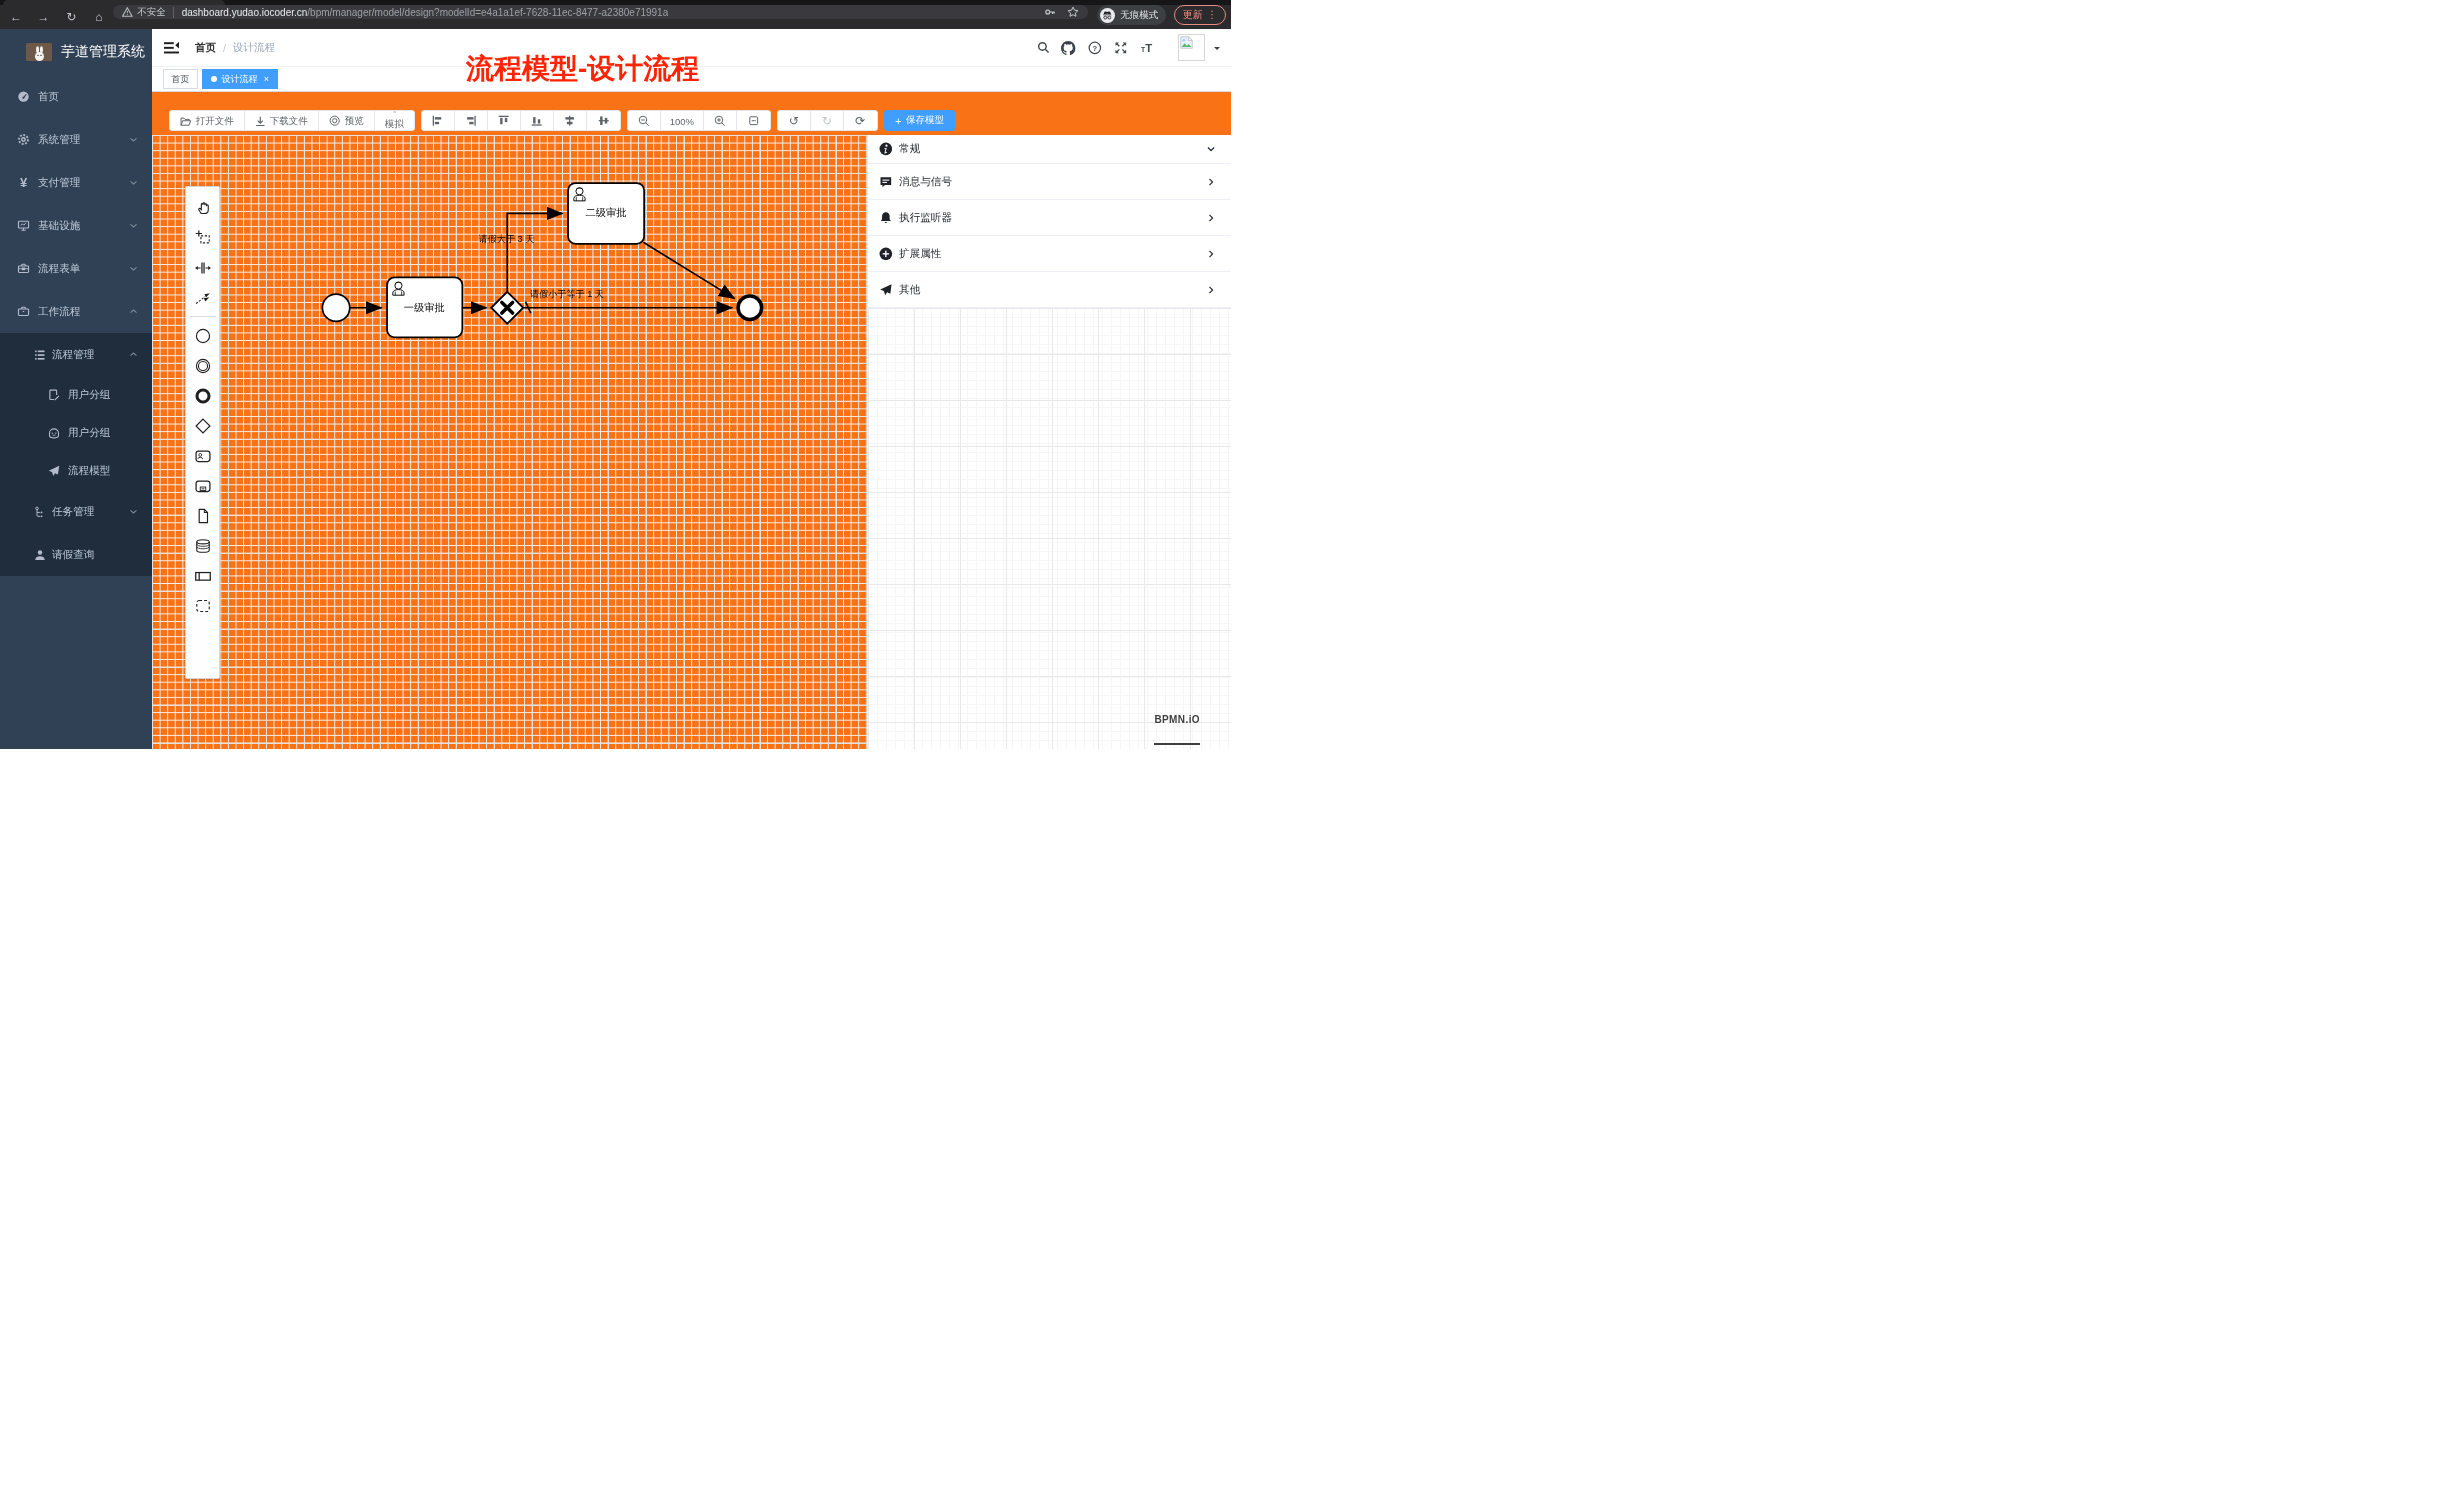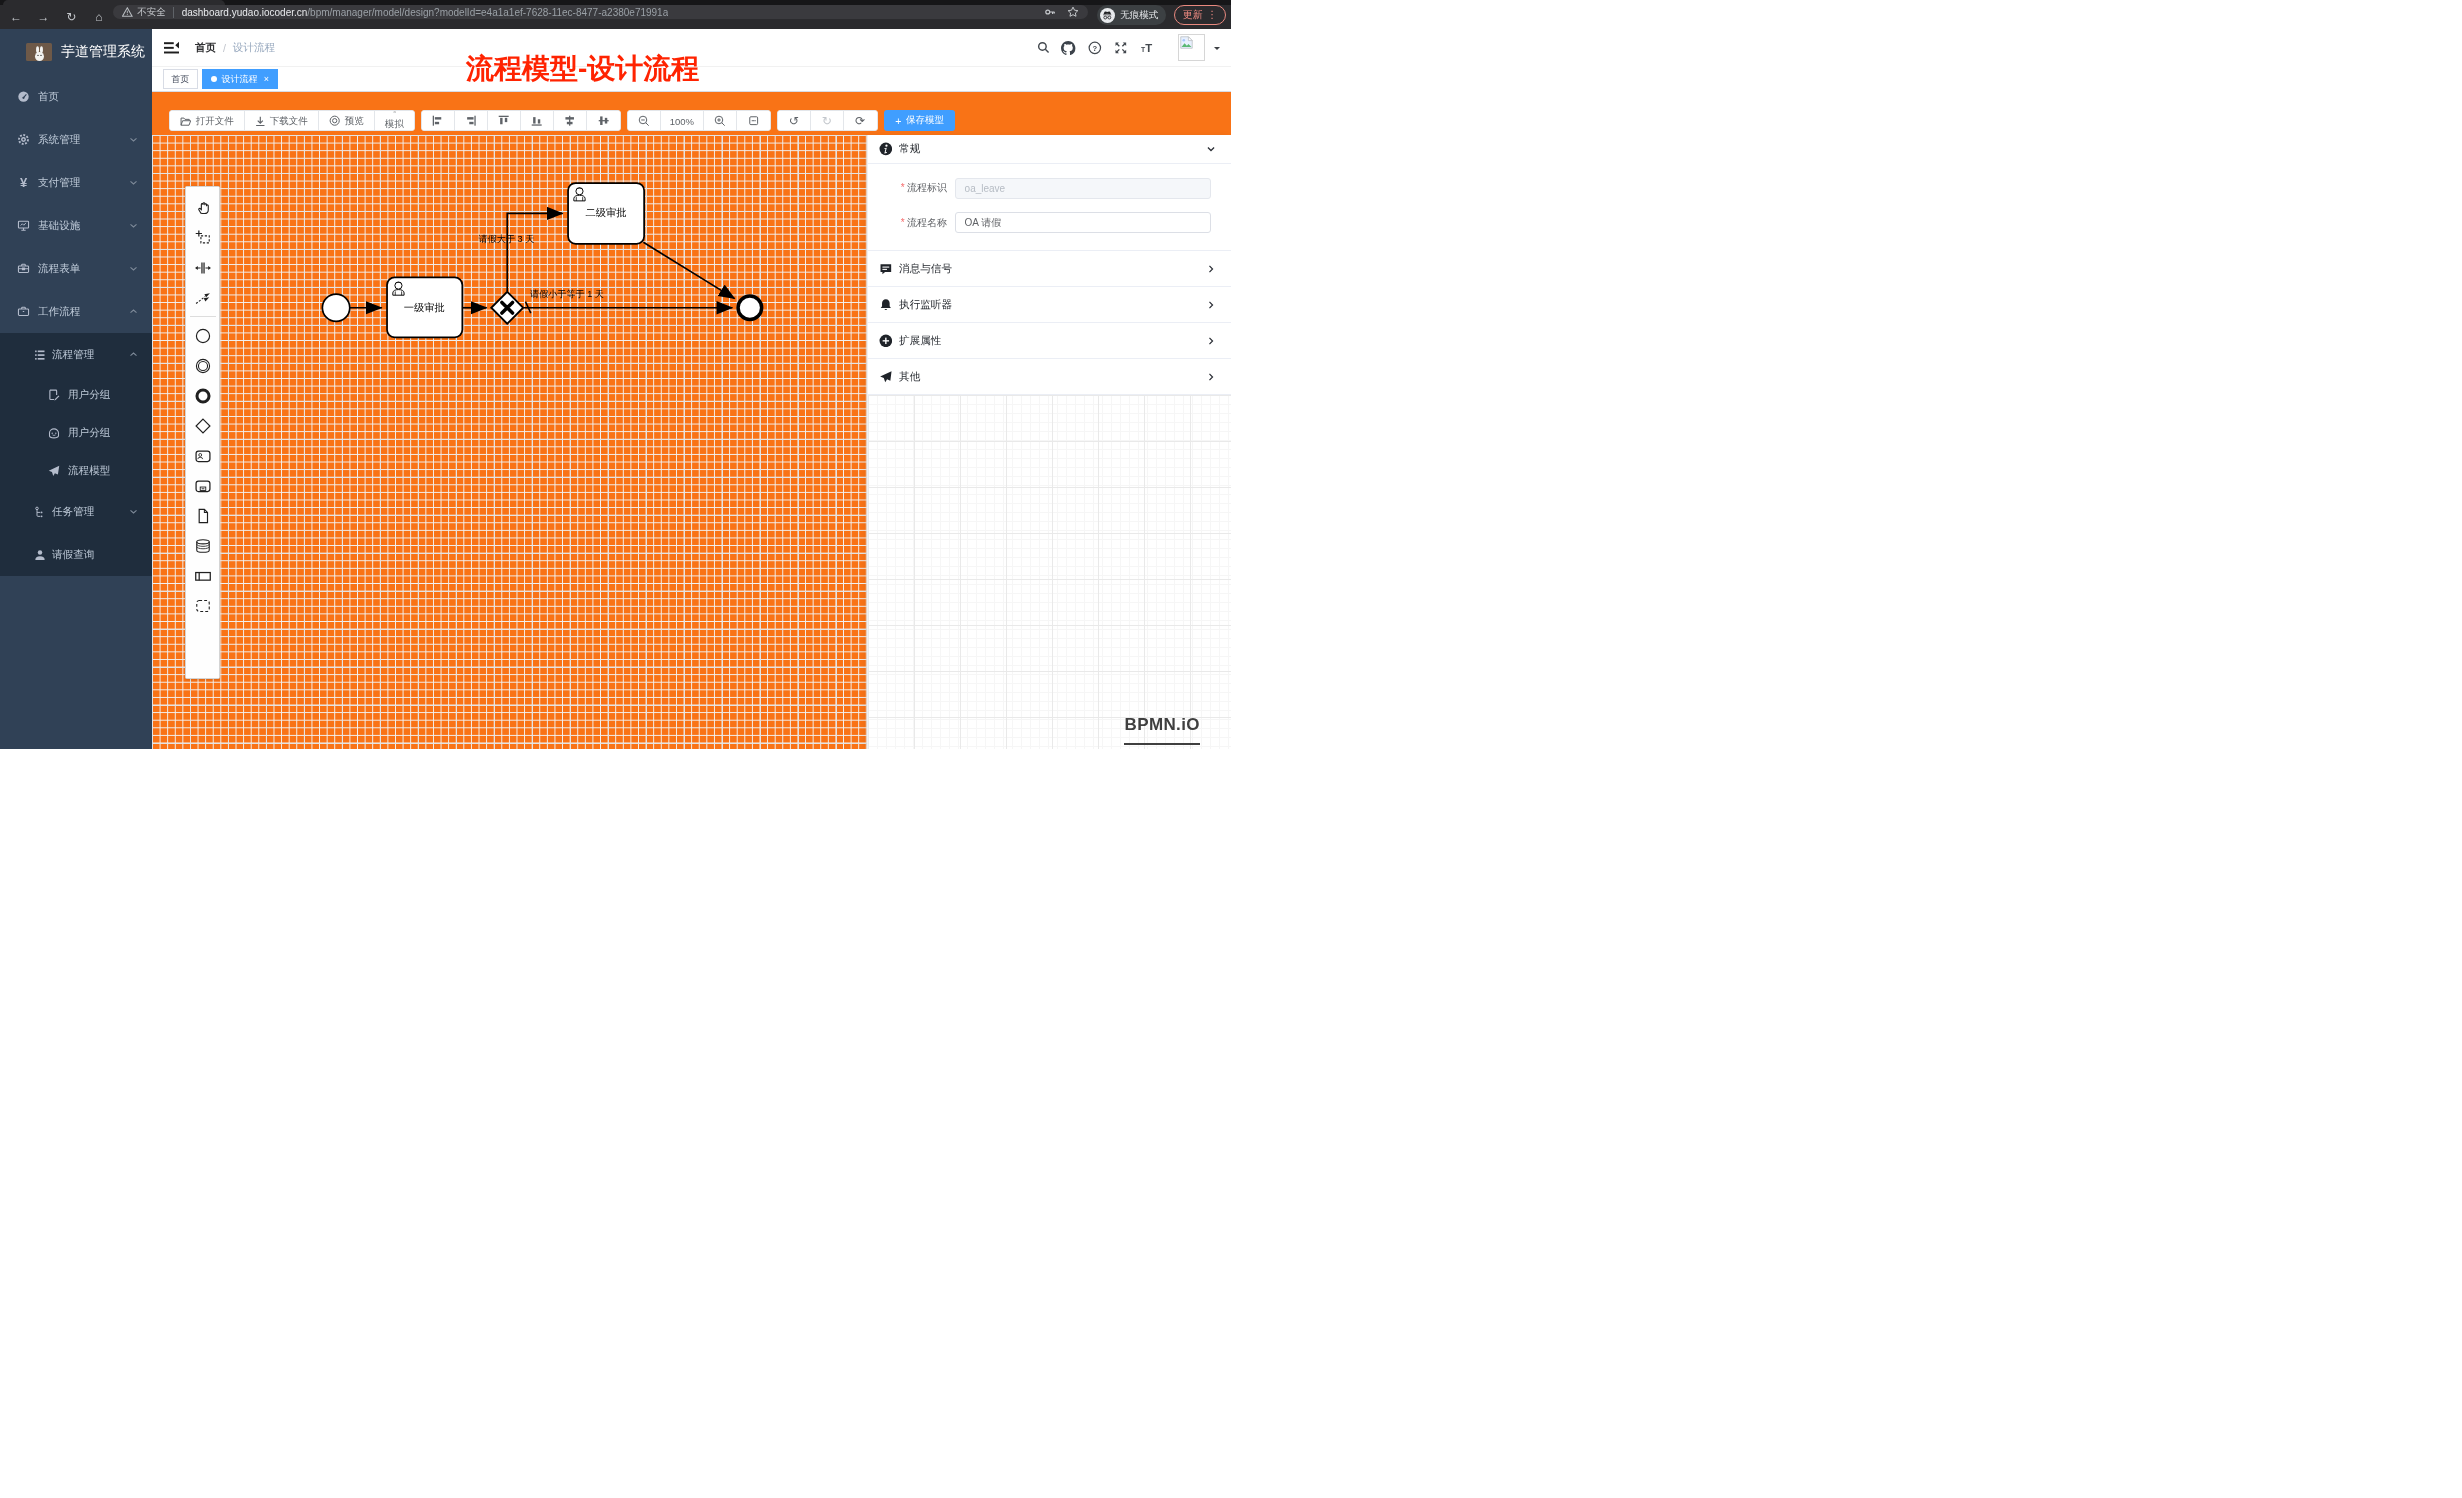--- a/index.html
+++ b/index.html
@@ -114,22 +114,22 @@
   input.ro { background:#f5f7fa; border:0.8px solid #e4e7ed; color:#b6bcc4; }
   input.rw { background:#fff; border:0.8px solid #dcdfe6; color:#606266; }
   .pgrid { flex:1;
     background-image:
       linear-gradient(#e9e9e9 0.8px, transparent 0.8px),
       linear-gradient(90deg,#e9e9e9 0.8px, transparent 0.8px),
       linear-gradient(#f6f6f6 0.8px, transparent 0.8px),
       linear-gradient(90deg,#f6f6f6 0.8px, transparent 0.8px);
     background-size:46px 46px,46px 46px,9px 9px,9px 9px; }
 
-  .watermark { position:absolute; right:31px; bottom:3.8px; font-size:17px; font-weight:800; letter-spacing:0.4px;
-    color:#3f3f3f; border-bottom:2.3px solid #3f3f3f; padding-bottom:8px; z-index:9; }
+  .watermark { position:absolute; right:31px; bottom:3.8px; font-size:10px; font-weight:800; letter-spacing:0.4px;
+    color:#3f3f3f; border-bottom:2.3px solid #3f3f3f; padding-bottom:18px; z-index:9; }
 
   svg { display:block; }
 </style>
 </head>
 <body>
 
 <div class="stage">
 
   <div class="browser">
     <div class="tabstrip">
@@ -682,30 +682,20 @@
         </span>
         <span class="pt">常规</span>
         <span class="sp"></span>
         <span>
             <svg width="10" height="10" viewBox="0 0 13 13">
               <path d="M2.5 4.5 l4 4 4-4" fill="none" stroke="#2b2f36" stroke-width="1.6"></path>
             </svg>
           </span>
       </div>
 
-      <div class="pfields">
-        <div class="frow">
-          <span class="flabel"><span class="req">*</span><span>流程标识</span></span>
-          <input class="ro" readonly="" value="oa_leave" style="">
-        </div>
-        <div class="frow">
-          <span class="flabel"><span class="req">*</span><span>流程名称</span></span>
-          <input class="rw" value="OA 请假" style="">
-        </div>
-      </div>
 
       <div class="prow">
         <span class="pic">
           <svg width="13.7" height="13.7" viewBox="0 0 18 18">
               <path d="M2 3 h14 v10 H8 l-3.5 3 v-3 H2z" fill="#1f2329"></path>
               <rect x="4.5" y="6" width="9" height="1.4" fill="#fff"></rect>
               <rect x="4.5" y="9" width="6" height="1.4" fill="#fff"></rect>
             </svg>
         </span>
         <span class="pt">消息与信号</span>

